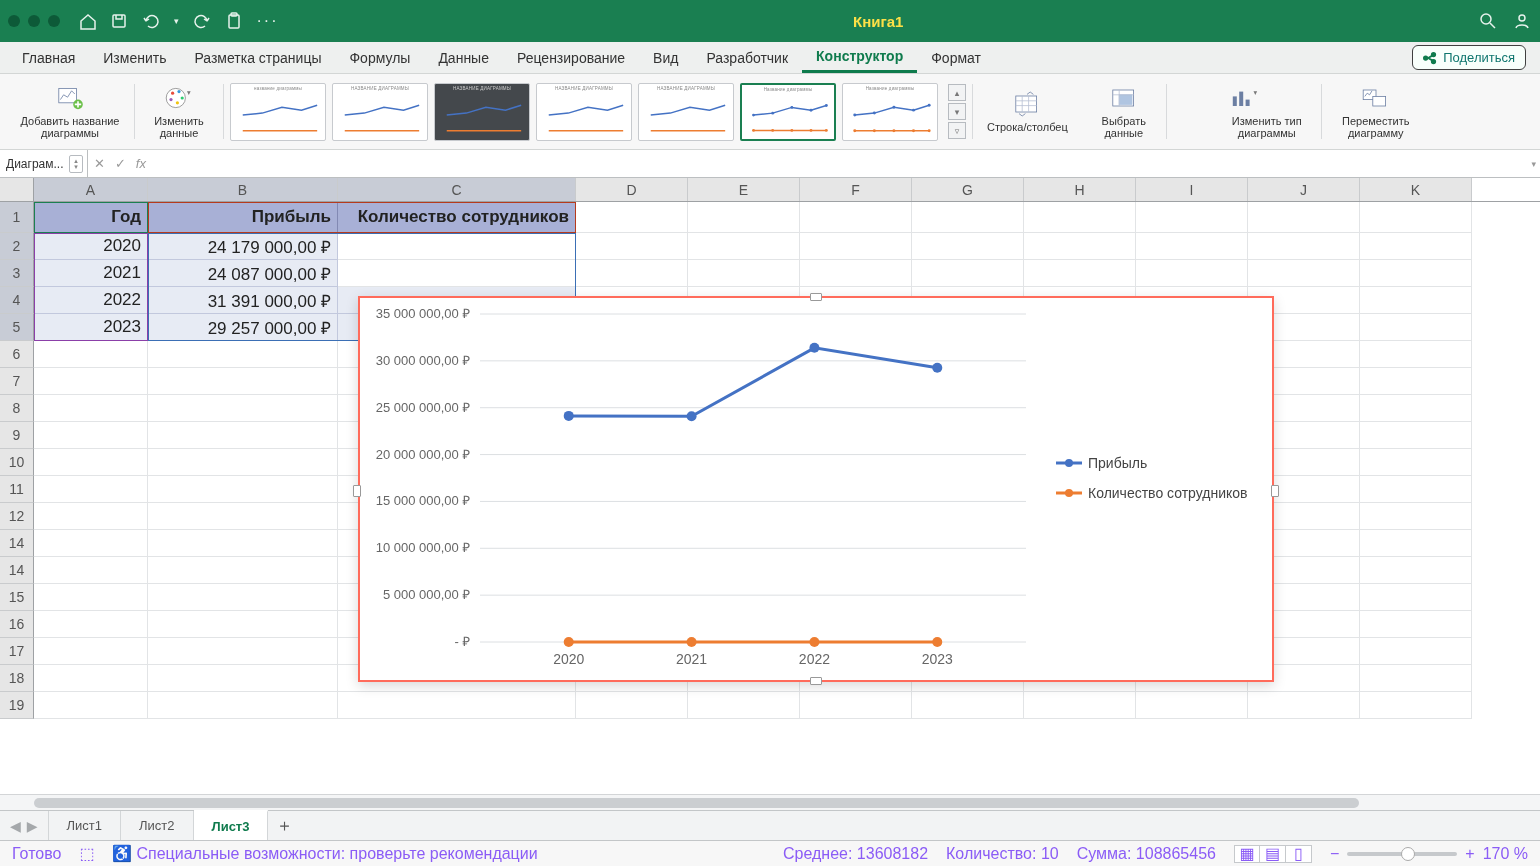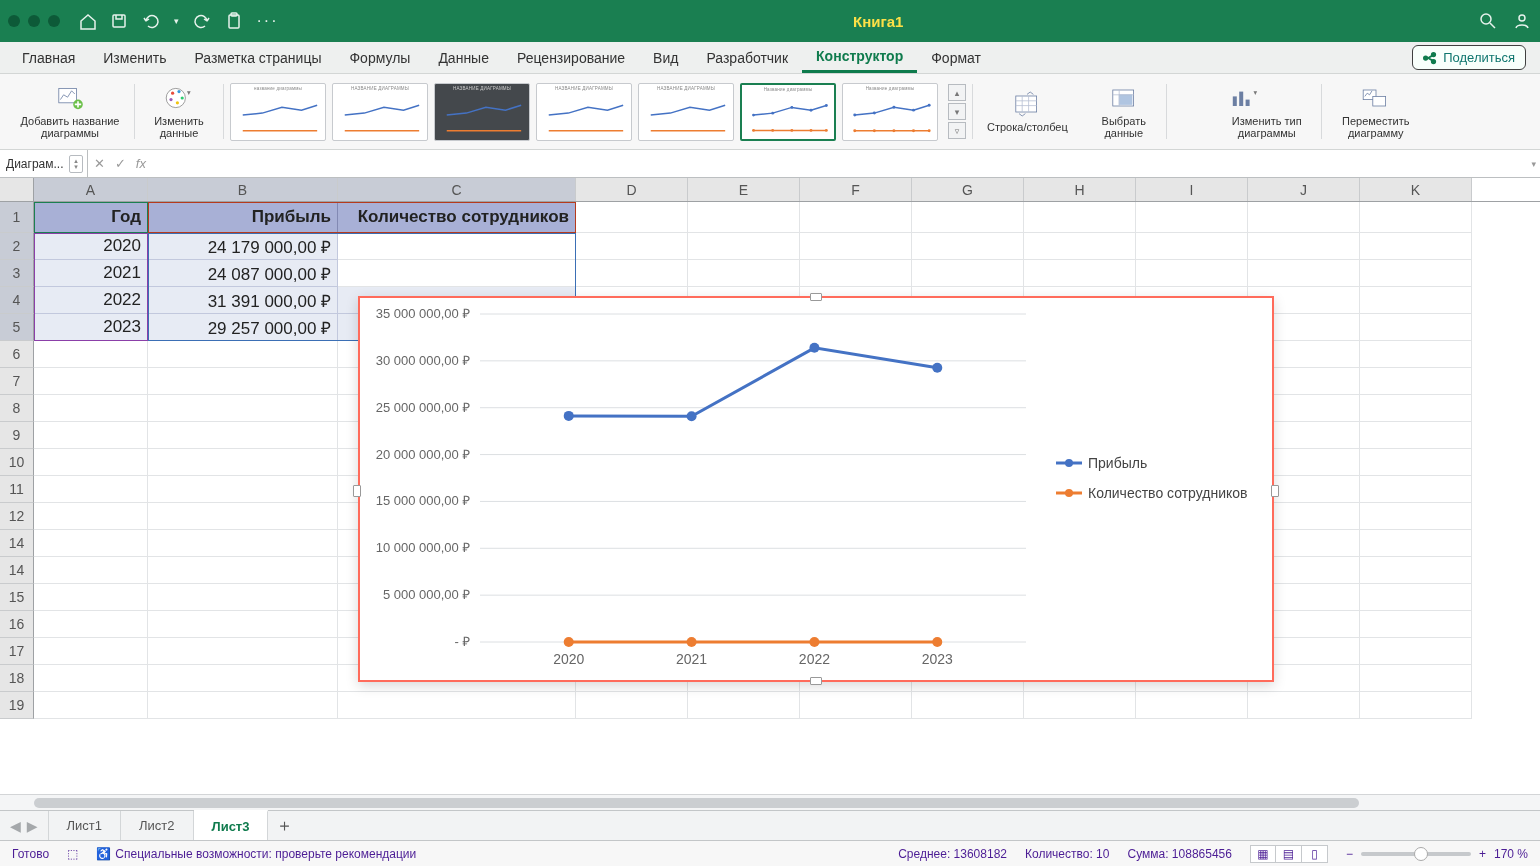--- a/index.html
+++ b/index.html
@@ -84,21 +84,21 @@
   .chart-obj{position:absolute;border:2px solid var(--chart-border);background:#fff;box-shadow:0 4px 12px rgba(0,0,0,.15);}
   .chart-handle{position:absolute;width:12px;height:8px;border:1px solid #999;background:#fff;border-radius:1px;}
   
   .sheet-bar{height:30px;border-top:1px solid #c3c6c8;display:flex;align-items:stretch;background:#f2f3f4;}
   .sheet-nav{display:flex;align-items:center;gap:6px;padding:0 10px;border-right:1px solid #d3d6d8;}
   .sheet-nav span{color:#a5a8ab;font-size:14px;cursor:pointer;}
   .sheet-tab{padding:0 18px;display:flex;align-items:center;font-size:13px;color:#555;border-right:1px solid #d3d6d8;background:#f2f3f4;cursor:pointer;}
   .sheet-tab.active{background:#fff;color:#0f7b4d;font-weight:600;border-top:2px solid #fff;margin-top:-1px;}
   .sheet-add{width:32px;display:flex;align-items:center;justify-content:center;color:#555;font-size:17px;cursor:pointer;}
   
-  .statusbar{height:26px;border-top:1px solid #c3c6c8;background:var(--status-bg);display:flex;align-items:center;padding:0 12px;font-size:12px;color:#4c1d95;gap:18px;}
+  .statusbar{height:26px;border-top:1px solid #c3c6c8;background:var(--status-bg);display:flex;align-items:center;padding:0 12px;font-size:16px;color:#8b5cf6;gap:18px;}
   .statusbar .spacer{flex:1;}
   .viewbtns{display:flex;gap:0;}
   .viewbtn{width:26px;height:18px;border:1px solid #c6c9cc;border-left:none;display:flex;align-items:center;justify-content:center;cursor:pointer;background:#fff;}
   .viewbtn:first-child{border-left:1px solid #c6c9cc;}
   .zoom{display:flex;align-items:center;gap:8px;}
   .zoom-slider{width:110px;height:4px;background:#c6c9cc;border-radius:2px;position:relative;}
   .zoom-slider::after{content:"";position:absolute;width:12px;height:12px;border-radius:50%;background:#fff;border:1px solid #aaa;top:50%;left:55%;transform:translate(-50%,-50%);}
   
   .hscroll{height:16px;border-top:1px solid #d3d5d7;background:#f4f5f6;display:flex;align-items:center;}
   .hscroll-track{margin-left:34px;height:10px;flex:1;position:relative;}

